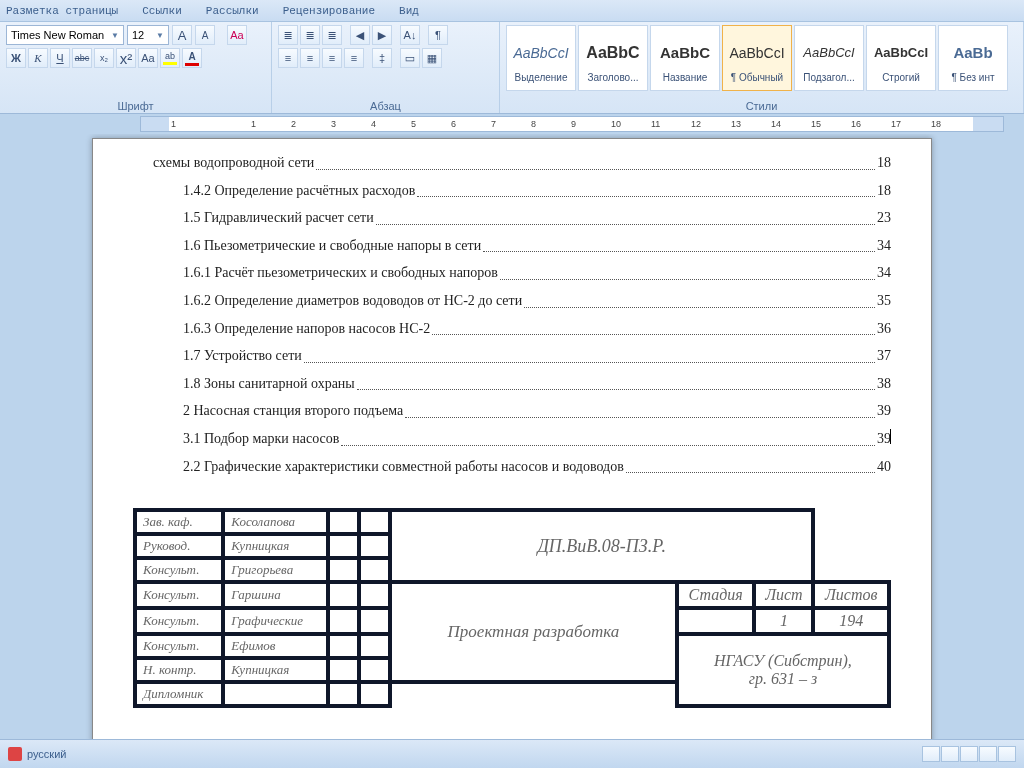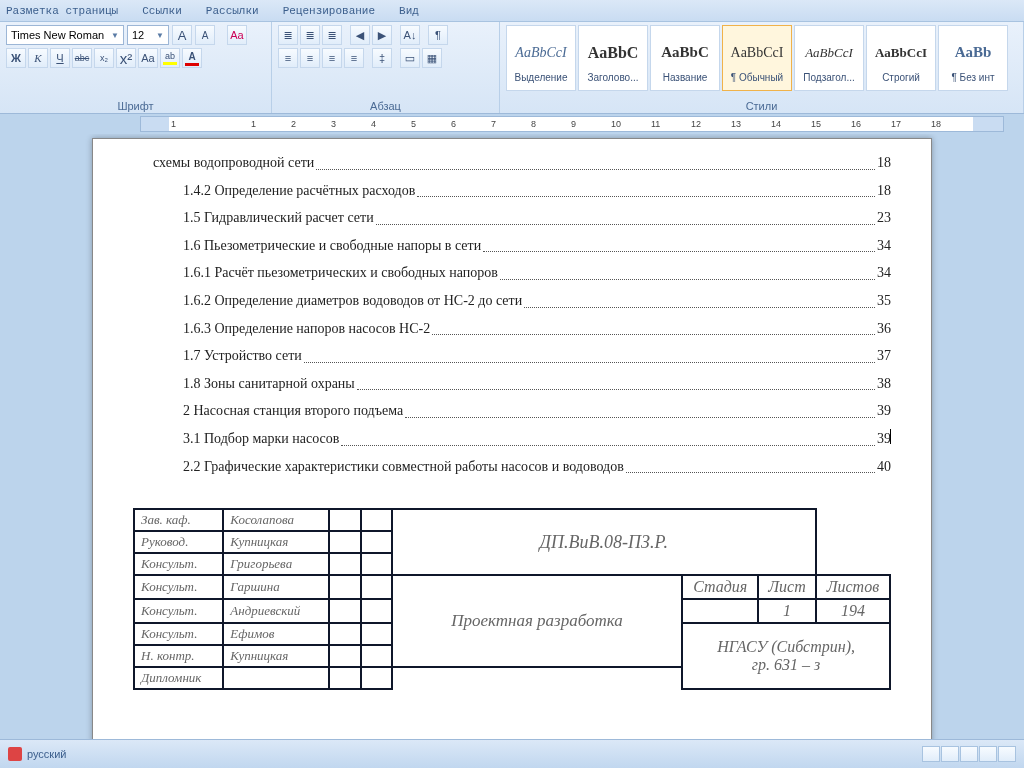--- a/index.html
+++ b/index.html
@@ -27,21 +27,21 @@
 .swatch-red { width: 14px; height: 3px; background: #d00; }
 
 
 .para-row { display: flex; gap: 2px; }
 
 
 .styles-group { flex: 1; }
 .styles-row { display: flex; gap: 2px; height: 66px; }
 .style-item { width: 70px; border: 1px solid #c5d7ec; background: #fff; display: flex; flex-direction: column; align-items: center; justify-content: center; padding: 2px; cursor: default; }
 .style-item.selected { border: 1px solid #f0b24a; background: #fff6dd; }
-.style-preview { font-family: Liberation Serif, serif; color: #333; font-size: 14px; height: 38px; display: flex; align-items: center; }
+.style-preview { font-family: Liberation Sans, sans-serif; color: #333; font-size: 14px; height: 38px; display: flex; align-items: center; }
 .style-preview.em { font-style: italic; color: #4a6a94; }
 .style-preview.h1 { font-weight: bold; font-size: 16px; }
 .style-preview.h2 { font-weight: bold; font-size: 15px; color: #4a6a94; }
 .style-preview.title { font-weight: bold; font-size: 15px; }
 .style-preview.sub { font-style: italic; font-size: 13px; }
 .style-preview.strong { font-weight: bold; font-size: 13px; }
 .style-label { font-size: 10px; color: #3b5277; white-space: nowrap; overflow: hidden; text-overflow: ellipsis; width: 100%; text-align: center; }
 
 
 .ruler-area { background: #bcd4ec; height: 20px; display: flex; align-items: center; padding-left: 140px; }
@@ -55,21 +55,21 @@
 .toc-line { display: flex; margin-bottom: 8px; line-height: 1.4; }
 .toc-text { white-space: nowrap; }
 .toc-dots { flex: 1; border-bottom: 1px dotted #555; margin: 0 2px 3px 2px; }
 .toc-page { white-space: nowrap; }
 .toc-indent1 { padding-left: 50px; }
 .toc-indent0 { padding-left: 20px; }
 .cursor-mark { display: inline-block; width: 1px; height: 15px; background: #000; vertical-align: text-bottom; margin-left: -1px; }
 
 
 .titleblock { border-collapse: collapse; width: 100%; margin-top: 32px; font-size: 13px; color: #666; font-style: italic; }
-.titleblock td { border: 2px solid #0f172a; padding: 2px 6px; height: 18px; font-style: italic; }
+.titleblock td { border: 4px solid #0f172a; padding: 2px 6px; height: 18px; font-style: italic; }
 .tb-code { text-align: center; font-size: 18px; font-style: italic; }
 .tb-main { text-align: center; font-size: 17px; font-style: italic; }
 .tb-small { text-align: center; font-size: 16px; }
 
 
 .statusbar { position: absolute; bottom: 0; left: 0; right: 0; height: 29px; background: linear-gradient(#dbe8f7,#c1d7ef); border-top: 1px solid #9db9d9; display: flex; align-items: center; padding: 0 8px; color: #3b5e8c; font-size: 11px; }
 .statusbar .spacer { flex: 1; }
 .viewbtns { display: flex; gap: 1px; }
 .viewbtn { width: 18px; height: 16px; border: 1px solid #a8c3e0; background: linear-gradient(#f7fbff,#e1edfa); }
 .lang-icon { width: 14px; height: 14px; background: #d44; border-radius: 2px; margin-right: 5px; display: inline-block; }
@@ -315,21 +315,21 @@
         <td>Гаршина</td>
         <td></td>
             <td></td>
         <td rowspan="4" class="tb-main" style="width:260px">Проектная разработка</td>
         <td class="tb-small" style="width:55px">Стадия</td>
         <td class="tb-small" style="width:50px">Лист</td>
         <td class="tb-small" style="width:60px">Листов</td>
       </tr>
       <tr>
         <td>Консульт.</td>
-        <td>Андриевский</td>
+        <td>Графические</td>
         <td></td>
             <td></td>
         <td class="tb-small"></td>
         <td class="tb-small">1</td>
         <td class="tb-small">194</td>
       </tr>
       <tr>
         <td>Консульт.</td>
         <td>Ефимов</td>
         <td></td>

